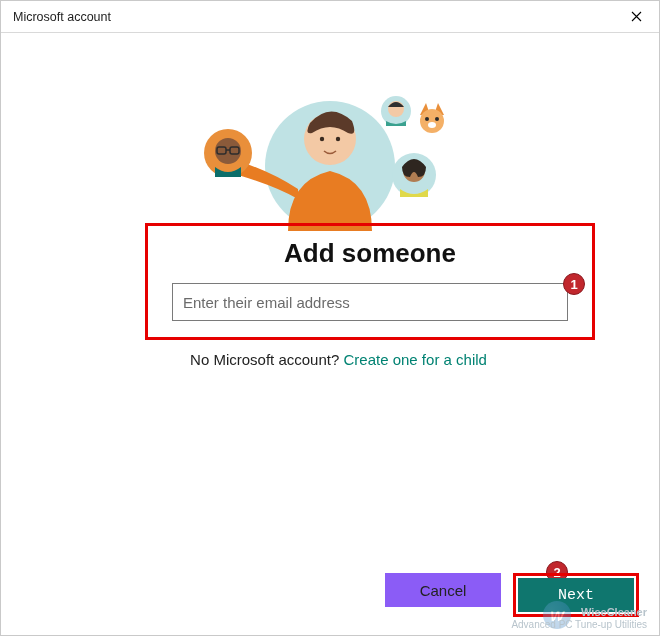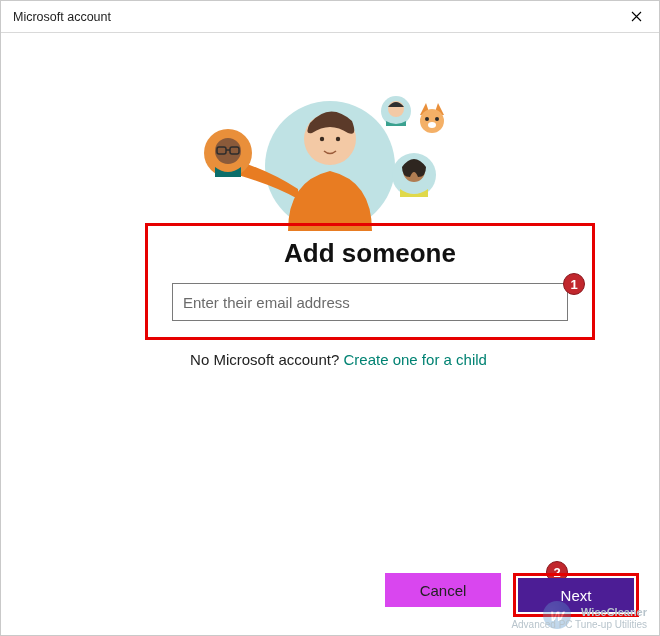--- a/index.html
+++ b/index.html
@@ -104,30 +104,31 @@
     gap: 12px;
   }
   .btn {
     width: 116px; height: 34px;
     font-size: 15px;
     display: flex; align-items: center; justify-content: center;
     cursor: pointer;
     border: none;
   }
   .btn-cancel {
-    background: #d946ef;
+    background: #8b5cf6;
     color: #222;
   }
   .btn-next-wrap {
     border: 3px solid #e60000;
     padding: 2px;
   }
   .btn-next {
-    background: #4c1d95;
+    background: #0f766e;
     color: #fff;
+    font-family: Liberation Mono, monospace;
   }
   .watermark {
     position: absolute;
     right: 12px; bottom: 4px;
     font-size: 10px;
     color: #b8c4cc;
     text-align: right;
     line-height: 1.2;
     pointer-events: none;
   }

